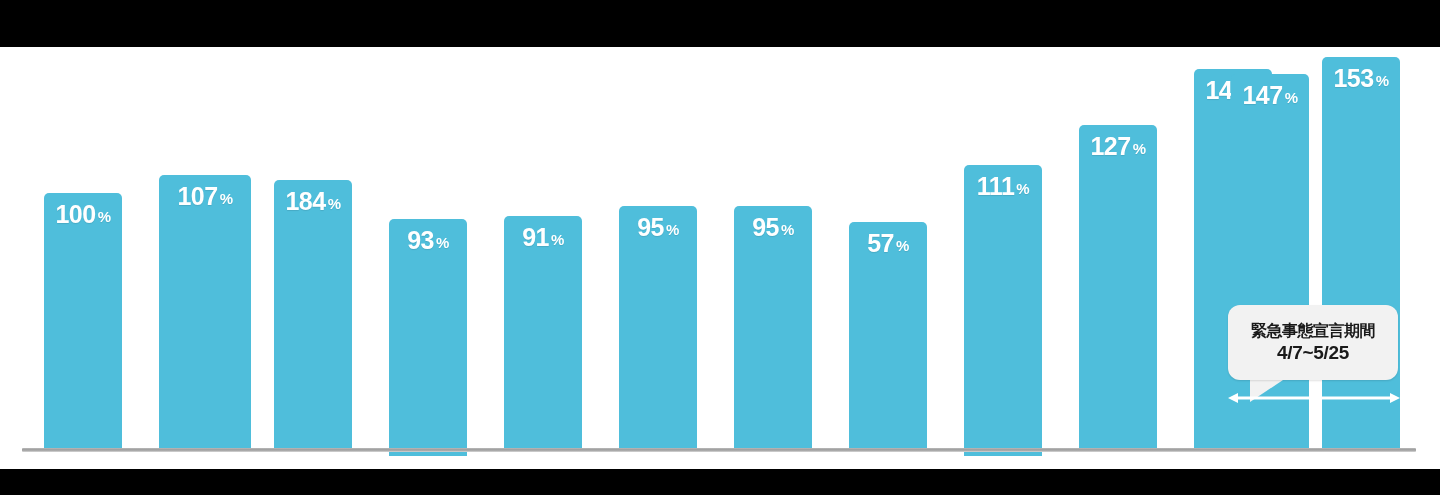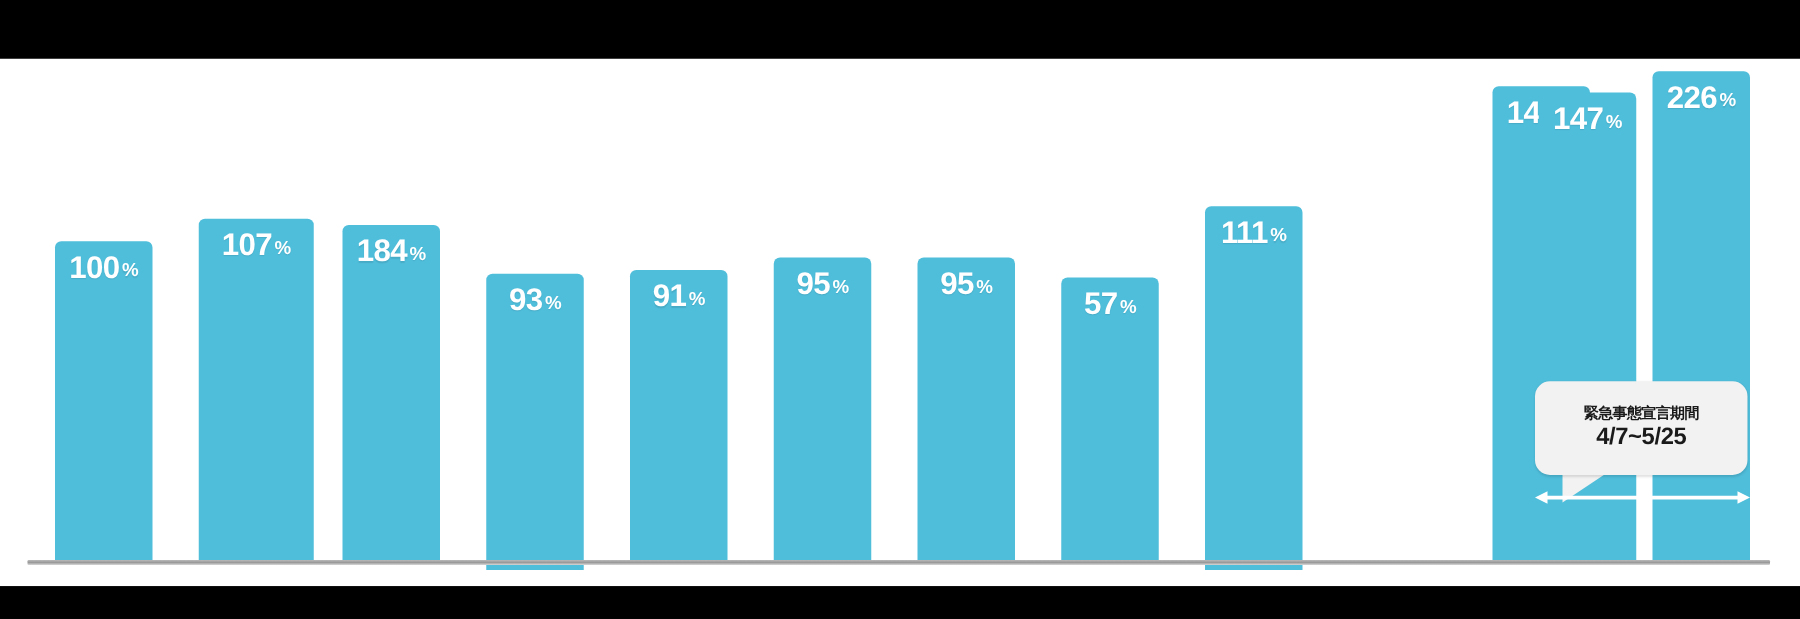--- a/index.html
+++ b/index.html
@@ -114,21 +114,21 @@
     background: #f2f2f2;
     border-radius: 12px;
     box-shadow: 0 1px 2px rgba(0,0,0,0.12);
     box-sizing: border-box;
     display: flex;
     flex-direction: column;
     align-items: center;
     justify-content: center;
   }
   #callout-line1 {
-    font-size: 12px;
+    font-size: 16px;
     font-weight: bold;
     color: #1a1a1a;
     line-height: 1.25;
     letter-spacing: -0.5px;
     white-space: nowrap;
   }
   #callout-line2 {
     font-size: 19px;
     font-weight: bold;
     color: #1a1a1a;
@@ -214,36 +214,41 @@
           <span>57</span><span class="pct">%</span>
         </div>
       </div>
 
       <div class="bar" style="left:964px; width:78px; top:118px; height:291px;">
         <div class="bar-value">
           <span>111</span><span class="pct">%</span>
         </div>
       </div>
 
+      <div class="bar" style="left:1079px; width:78px; top:78px; height:323px;">
+        <div class="bar-value">
+          <span>127</span><span class="pct">%</span>
+        </div>
+      </div>
 
       <div class="bar" style="left:1194px; width:78px; top:22px; height:379px;">
         <div class="bar-value">
           <span>149</span><span class="pct">%</span>
         </div>
       </div>
 
       <div class="bar" style="left:1231px; width:78px; top:27px; height:374px;">
         <div class="bar-value">
           <span>147</span><span class="pct">%</span>
         </div>
       </div>
 
       <div class="bar" style="left:1322px; width:78px; top:10px; height:391px;">
         <div class="bar-value">
-          <span>226</span><span class="pct">%</span>
+          <span>153</span><span class="pct">%</span>
         </div>
       </div>
 
       <div id="callout-tail"></div>
 
       <div id="callout">
         <div id="callout-line1">緊急事態宣言期間</div>
         <div id="callout-line2">4/7~5/25</div>
       </div>
 

